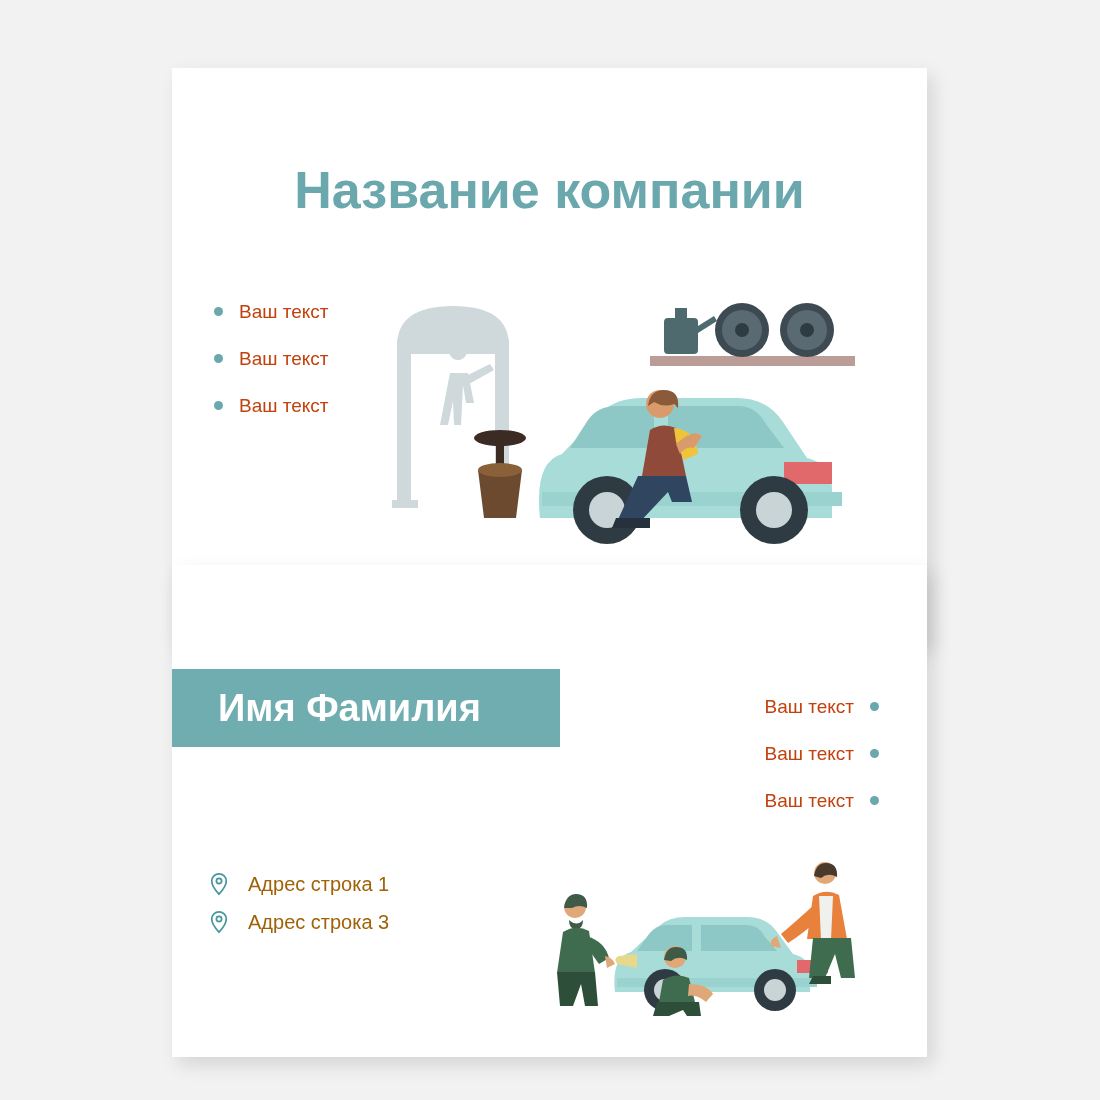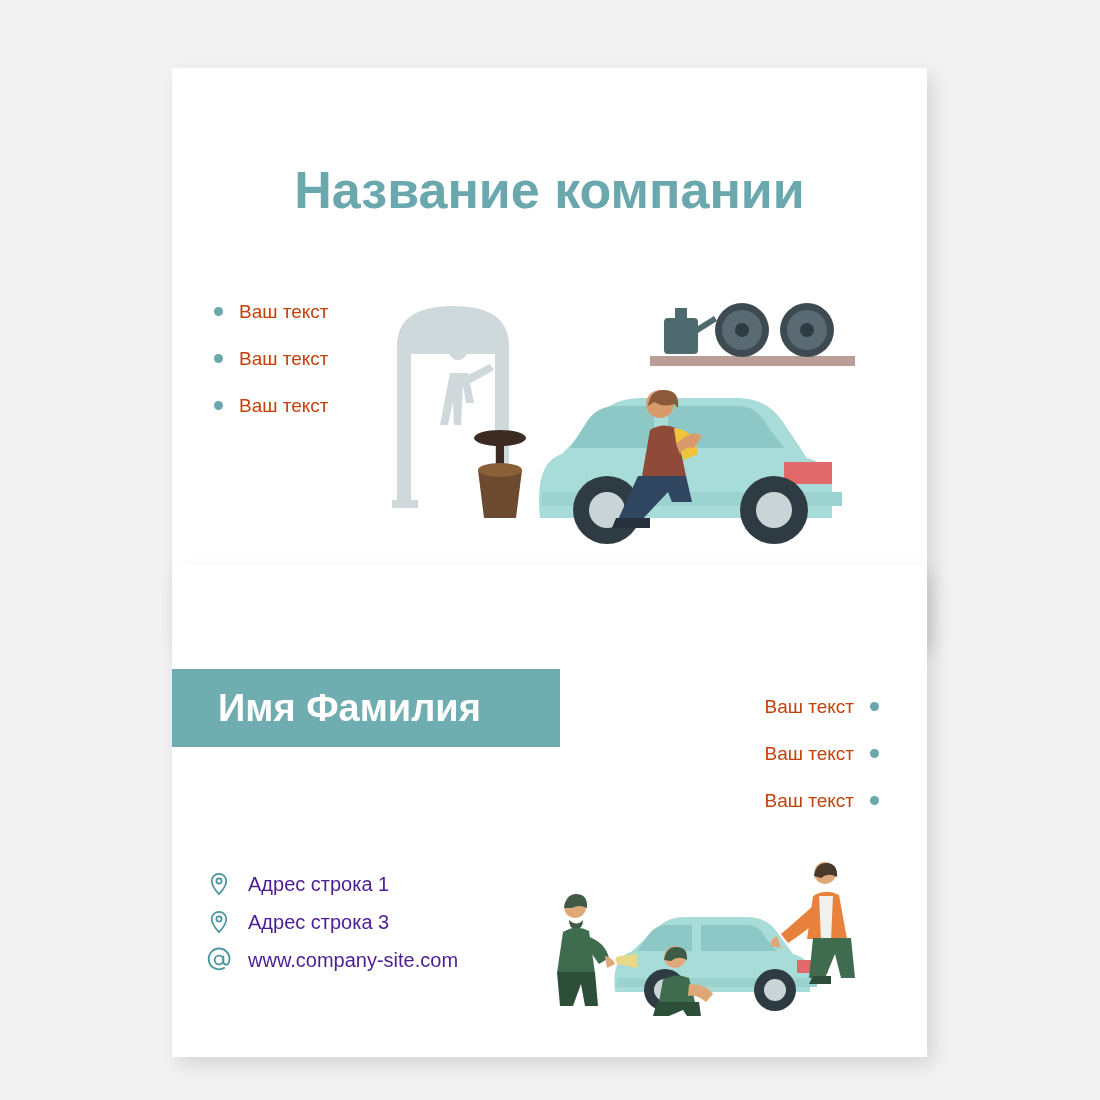--- a/index.html
+++ b/index.html
@@ -128,21 +128,21 @@
   }
   .contact-icon {
     width: 26px;
     height: 26px;
     flex: 0 0 auto;
     color: #49979e;
   }
   .contact-icon svg { display: block; }
   .contact-text {
     font-size: 20px;
-    color: #4c1d95;
+    color: #a16207;
     margin-left: 16px;
     white-space: nowrap;
   }
 
   
   .illus-front {
     position: absolute;
     left: 220px;
     top: 210px;
     width: 520px;
@@ -282,29 +282,20 @@
     <div class="contact-row">
       <span class="contact-icon">
         <svg viewBox="0 0 24 24" width="26" height="26" fill="none" stroke="#49979e" stroke-width="1.6">
           <path d="M12 2.6c-3.7 0-6.7 3-6.7 6.7 0 5 6.7 12.1 6.7 12.1s6.7-7.1 6.7-12.1c0-3.7-3-6.7-6.7-6.7z"></path>
           <circle cx="12" cy="9.3" r="2.4"></circle>
         </svg>
       </span>
       <span class="contact-text">Адрес строка 3</span>
     </div>
 
-    <div class="contact-row">
-      <span class="contact-icon">
-        <svg viewBox="0 0 24 24" width="26" height="26" fill="none" stroke="#49979e" stroke-width="1.7">
-          <circle cx="12" cy="12" r="4"></circle>
-          <path d="M16 8v5.5a2.6 2.6 0 0 0 5.1.8A9.6 9.6 0 1 0 17.4 19"></path>
-        </svg>
-      </span>
-      <span class="contact-text">www.company-site.com</span>
-    </div>
 
   </div>
 
   <svg class="illus-back" viewBox="0 0 340 160">
 
     <g>
       <path d="M58 132 q-4 -34 16 -40 l28 -26 q10 -9 26 -9 h62 q20 0 30 15 l16 22 q17 4 17 19 v19 z" fill="#a8dcd8"></path>
       <path d="M92 74 q7 -9 18 -9 h25 v26 h-55 z" fill="#8ec8c6"></path>
       <path d="M144 65 h46 q12 0 18 12 l12 14 h-76 z" fill="#8ec8c6"></path>
       <path d="M240 100 h31 v13 h-31 z" fill="#e2696b"></path>

